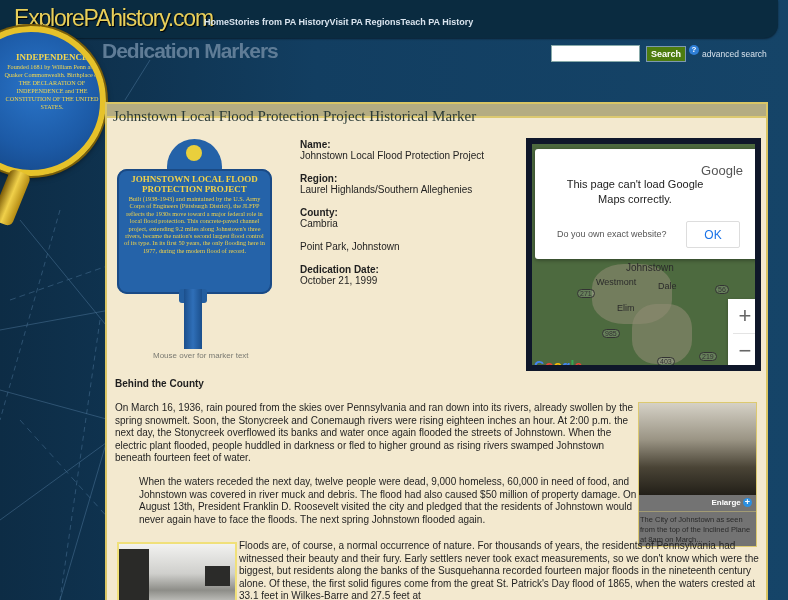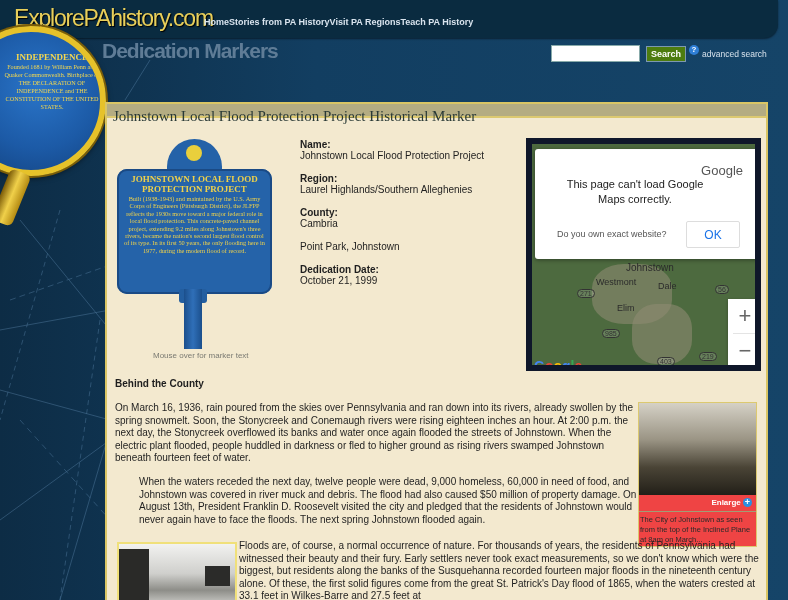--- a/index.html
+++ b/index.html
@@ -146,21 +146,21 @@
 
   
   .behind { position: absolute; left: 8px; top: 274px; font-size: 10px; font-weight: bold; color: #1e1e1e; }
   .para { position: absolute; font-size: 10px; color: #1f1f1f; line-height: 12.5px; }
   .p1 { left: 8px; top: 298px; width: 524px; }
   .p2 { left: 8px; top: 372px; width: 512px; margin-left: 24px; }
   .p3 { left: 132px; top: 436px; width: 520px; }
 
   .photo-card {
     position: absolute; left: 531px; top: 298px; width: 119px; height: 145px;
-    background: #ef4444; border: 1px solid #dcc970;
+    background: #737373; border: 1px solid #dcc970;
   }
   .photo-img {
     width: 117px; height: 92px;
     background: linear-gradient(180deg, #d5d1c6 0%, #9a9484 40%, #4a4436 70%, #221f18 100%);
   }
   .enlarge { text-align: right; font-size: 8px; font-weight: bold; color: #fff; padding: 3px 4px; height: 16px; }
   .enlarge .plus {
     display: inline-block; width: 9px; height: 9px; border-radius: 50%; background: #2b8fe0;
     color: #fff; font-size: 9px; line-height: 9px; text-align: center; vertical-align: middle;
   }

